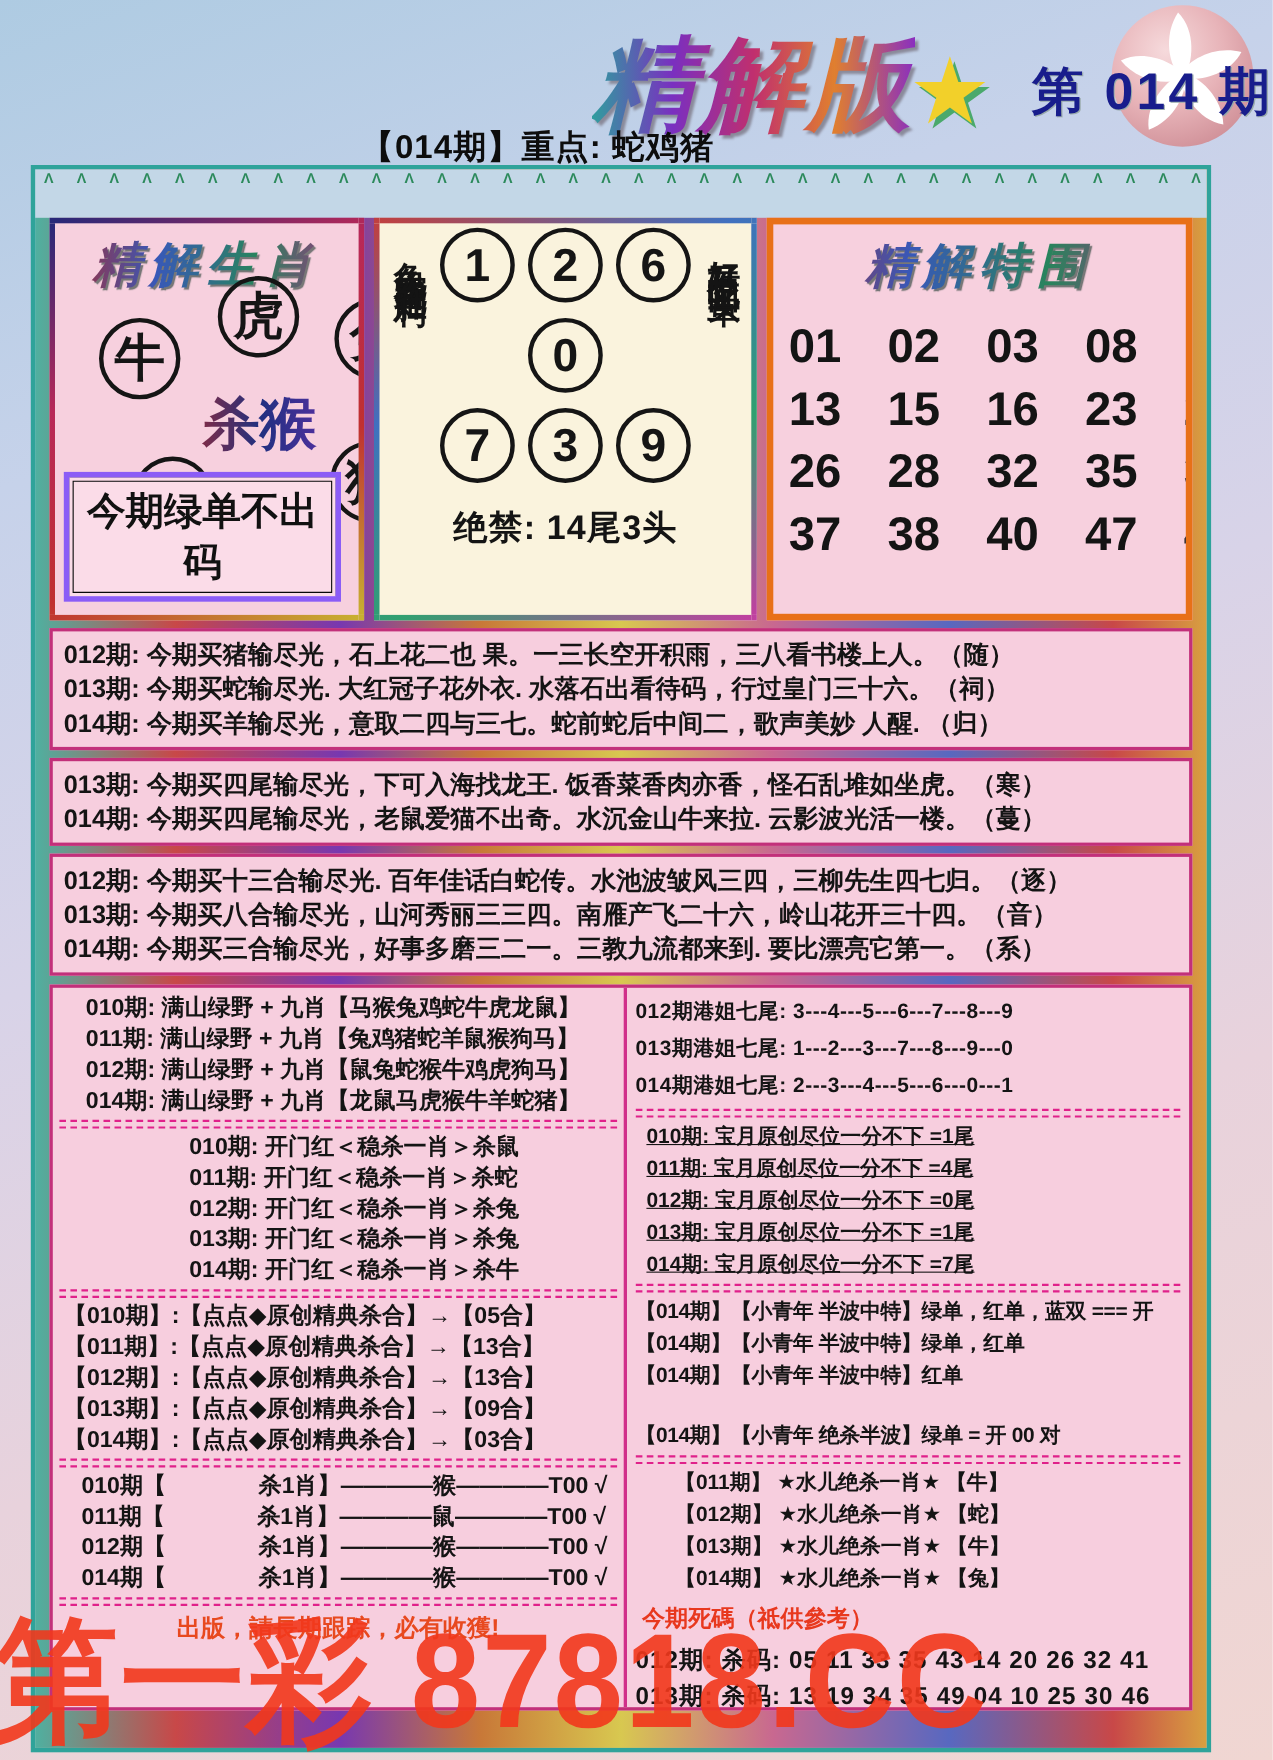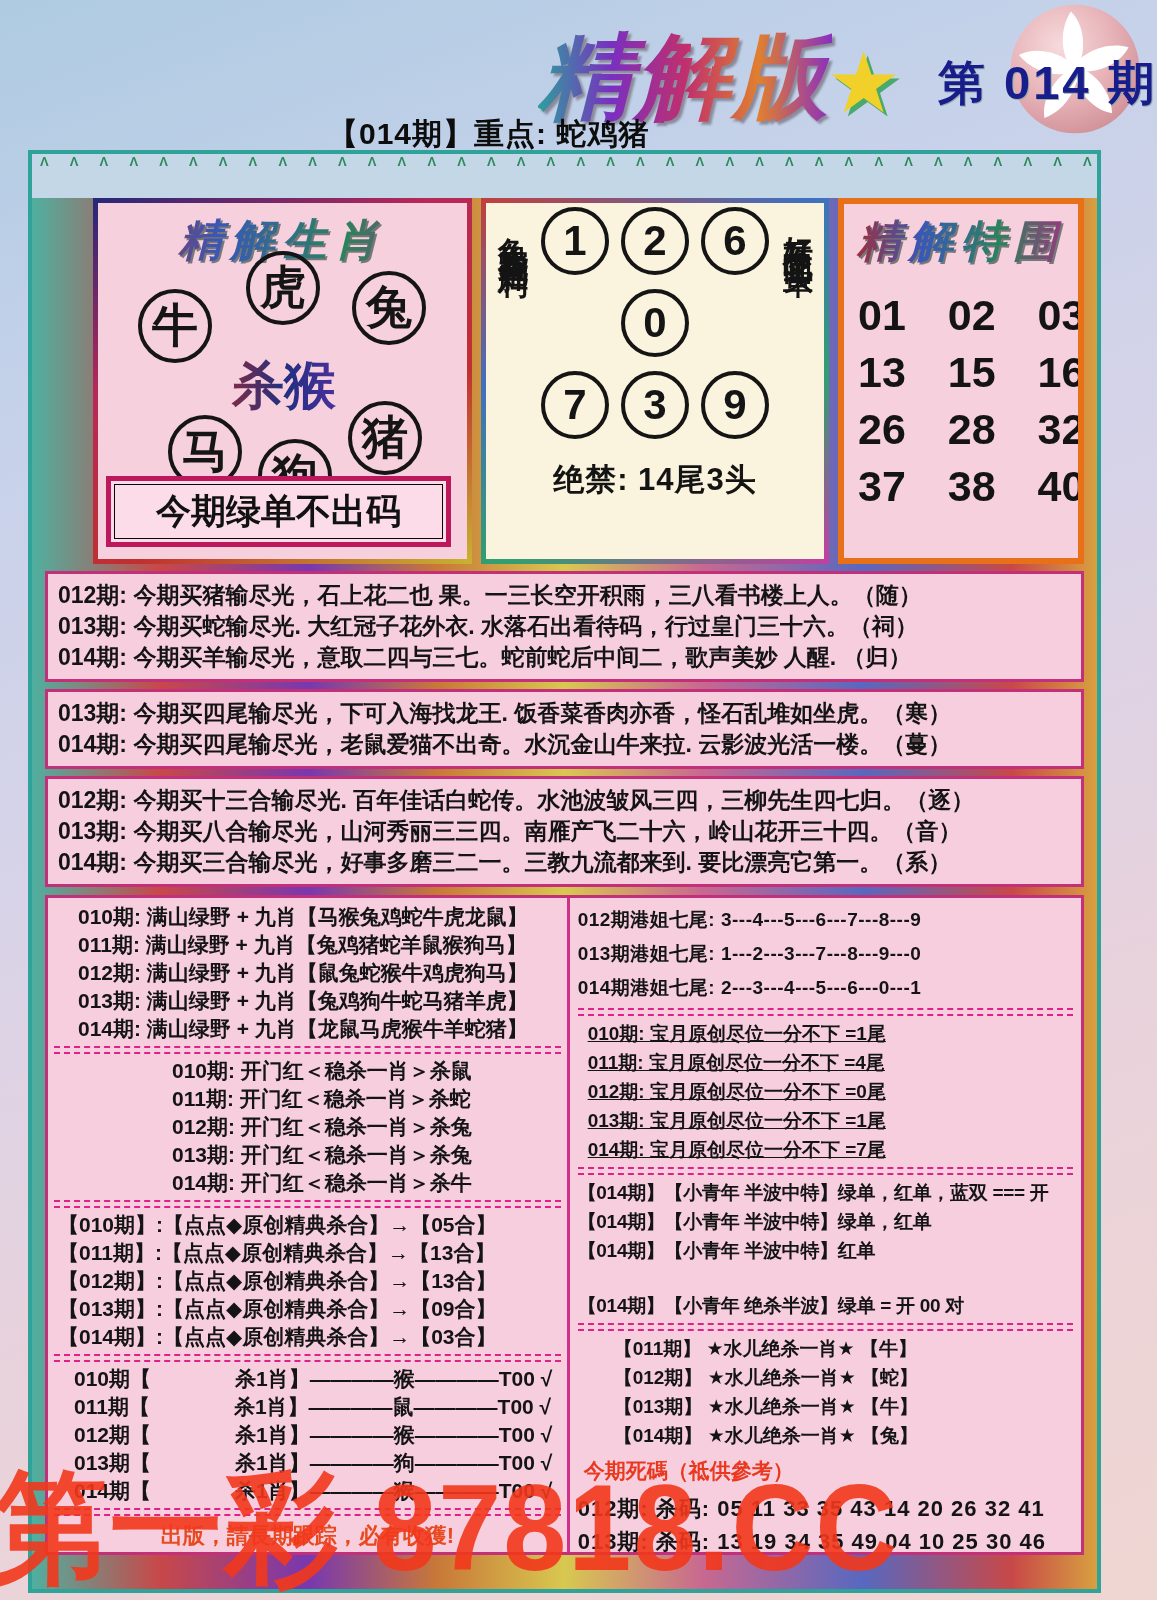--- a/index.html
+++ b/index.html
@@ -23,33 +23,33 @@
   
   .frame{
     left:28px;top:150px;width:1073px;height:1443px;border:4px solid #2fa39a;box-sizing:border-box;
     background:linear-gradient(90deg,#4fb0a0 0%,#c84848 12%,#7838b0 26%,#c87838 38%,#d8c850 50%,#c86890 63%,#5868c0 78%,#c84848 92%,#d8a040 100%);
     z-index:2;
   }
   .zigzag{height:44px;background:#c3d7e7;color:#2c8a5c;font-size:13px;font-weight:bold;letter-spacing:9px;line-height:15px;overflow:hidden;padding-left:8px;white-space:nowrap;}
   
   .boxes-row{display:flex;gap:9px;padding:0 13px;height:366px;box-sizing:border-box;}
   .gbox{box-sizing:border-box;position:relative;overflow:hidden;}
-  .box-zodiac{width:379px;background:#f7d0de;border:5px solid;border-image:linear-gradient(150deg,#282878,#b82858,#c03030,#c8b030) 1;margin-left:48px;}
+  .box-zodiac{width:286px;background:#f7d0de;border:5px solid;border-image:linear-gradient(150deg,#282878,#b82858,#c03030,#c8b030) 1;}
   .box-tail{width:348px;background:#faf3dd;border:5px solid;border-image:linear-gradient(150deg,#c04040,#4070c0,#30a070,#c040a0) 1;}
   .box-special{flex:1;background:#f7d0de;border:6px solid #e87018;}
   .gbox-title{
     text-align:center;font-size:44px;font-weight:bold;font-style:italic;letter-spacing:8px;margin-top:8px;
     background:linear-gradient(90deg,#b02828,#3858b8,#28845c,#b02888);
     -webkit-background-clip:text;background-clip:text;color:transparent;
     filter:drop-shadow(2px 2px 0px #777);white-space:nowrap;
   }
   .zcircle{position:absolute;width:66px;height:66px;border:4px solid #151515;border-radius:50%;display:flex;align-items:center;justify-content:center;font-size:46px;font-weight:bold;color:#151515;background:transparent;}
   .kill-txt{position:absolute;left:96px;top:148px;width:180px;text-align:center;font-size:52px;font-weight:bold;
     background:linear-gradient(90deg,#c02820,#203080,#6a2fb0);-webkit-background-clip:text;background-clip:text;color:transparent;}
-  .zodiac-note{position:absolute;left:8px;right:16px;bottom:12px;border:5px solid #be185d;background:#fbdce8;box-shadow:inset 0 0 0 3px #fbdce8,inset 0 0 0 4px #070707;text-align:center;font-size:35px;font-weight:bold;color:#111;padding:7px 0;}
+  .zodiac-note{position:absolute;left:8px;right:16px;bottom:12px;border:5px solid #8b5cf6;background:#fbdce8;box-shadow:inset 0 0 0 3px #fbdce8,inset 0 0 0 4px #070707;text-align:center;font-size:35px;font-weight:bold;color:#111;padding:7px 0;}
   .tail-body{display:flex;justify-content:space-between;padding:2px 6px 0 6px;}
   .vtext{writing-mode:vertical-rl;font-size:30px;font-weight:bold;color:#141414;letter-spacing:5px;margin-top:8px;}
   .circle-area{flex:1;position:relative;height:252px;margin:0 2px;}
   .ncircle{width:60px;height:60px;border:4px solid #151515;border-radius:50%;display:flex;align-items:center;justify-content:center;font-size:42px;font-weight:bold;color:#151515;}
   .crow{display:flex;justify-content:space-around;}
   .cmid{display:flex;justify-content:center;margin:14px 0;}
   .forbid{font-size:31px;font-weight:bold;color:#141414;text-align:center;margin-top:2px;letter-spacing:1px;}
   .num-grid{padding:16px 14px 0 14px;}
   .num-row{font-size:43px;font-weight:bold;color:#141414;line-height:57px;word-spacing:30px;white-space:nowrap;}
   
@@ -172,21 +172,20 @@
     <div>013期: 今期买八合输尽光，山河秀丽三三四。南雁产飞二十六，岭山花开三十四。（音）</div>
     <div>014期: 今期买三合输尽光，好事多磨三二一。三教九流都来到. 要比漂亮它第一。（系）</div>
   </div>
 
   <div class="columns">
     <div class="lcol">
       <div class="nine">
         <div class="ltxt">010期: 满山绿野 + 九肖【马猴兔鸡蛇牛虎龙鼠】</div>
         <div class="ltxt">011期: 满山绿野 + 九肖【兔鸡猪蛇羊鼠猴狗马】</div>
         <div class="ltxt">012期: 满山绿野 + 九肖【鼠兔蛇猴牛鸡虎狗马】</div>
-        <div class="ltxt">013期: 满山绿野 + 九肖【兔鸡狗牛蛇马猪羊虎】</div>
         <div class="ltxt">014期: 满山绿野 + 九肖【龙鼠马虎猴牛羊蛇猪】</div>
       </div>
       <div class="sep"></div>
       <div class="kaimen">
         <div class="ltxt">010期: 开门红＜稳杀一肖＞杀鼠</div>
         <div class="ltxt">011期: 开门红＜稳杀一肖＞杀蛇</div>
         <div class="ltxt">012期: 开门红＜稳杀一肖＞杀兔</div>
         <div class="ltxt">013期: 开门红＜稳杀一肖＞杀兔</div>
         <div class="ltxt">014期: 开门红＜稳杀一肖＞杀牛</div>
       </div>
@@ -196,21 +195,20 @@
         <div class="ltxt">【011期】:【点点◆原创精典杀合】→【13合】</div>
         <div class="ltxt">【012期】:【点点◆原创精典杀合】→【13合】</div>
         <div class="ltxt">【013期】:【点点◆原创精典杀合】→【09合】</div>
         <div class="ltxt">【014期】:【点点◆原创精典杀合】→【03合】</div>
       </div>
       <div class="sep"></div>
       <div class="sha1">
         <div class="ltxt">010期【　　　　杀1肖】————猴————T00 √</div>
         <div class="ltxt">011期【　　　　杀1肖】————鼠————T00 √</div>
         <div class="ltxt">012期【　　　　杀1肖】————猴————T00 √</div>
-        <div class="ltxt">013期【　　　　杀1肖】————狗————T00 √</div>
         <div class="ltxt">014期【　　　　杀1肖】————猴————T00 √</div>
       </div>
       <div class="sep"></div>
       <div class="footer-red">出版，請長期跟踪，必有收獲!</div>
     </div>
 
     <div class="rcol">
       <div class="gangjie">
         <div class="rtxt">012期港姐七尾: 3---4---5---6---7---8---9</div>
         <div class="rtxt">013期港姐七尾: 1---2---3---7---8---9---0</div>

